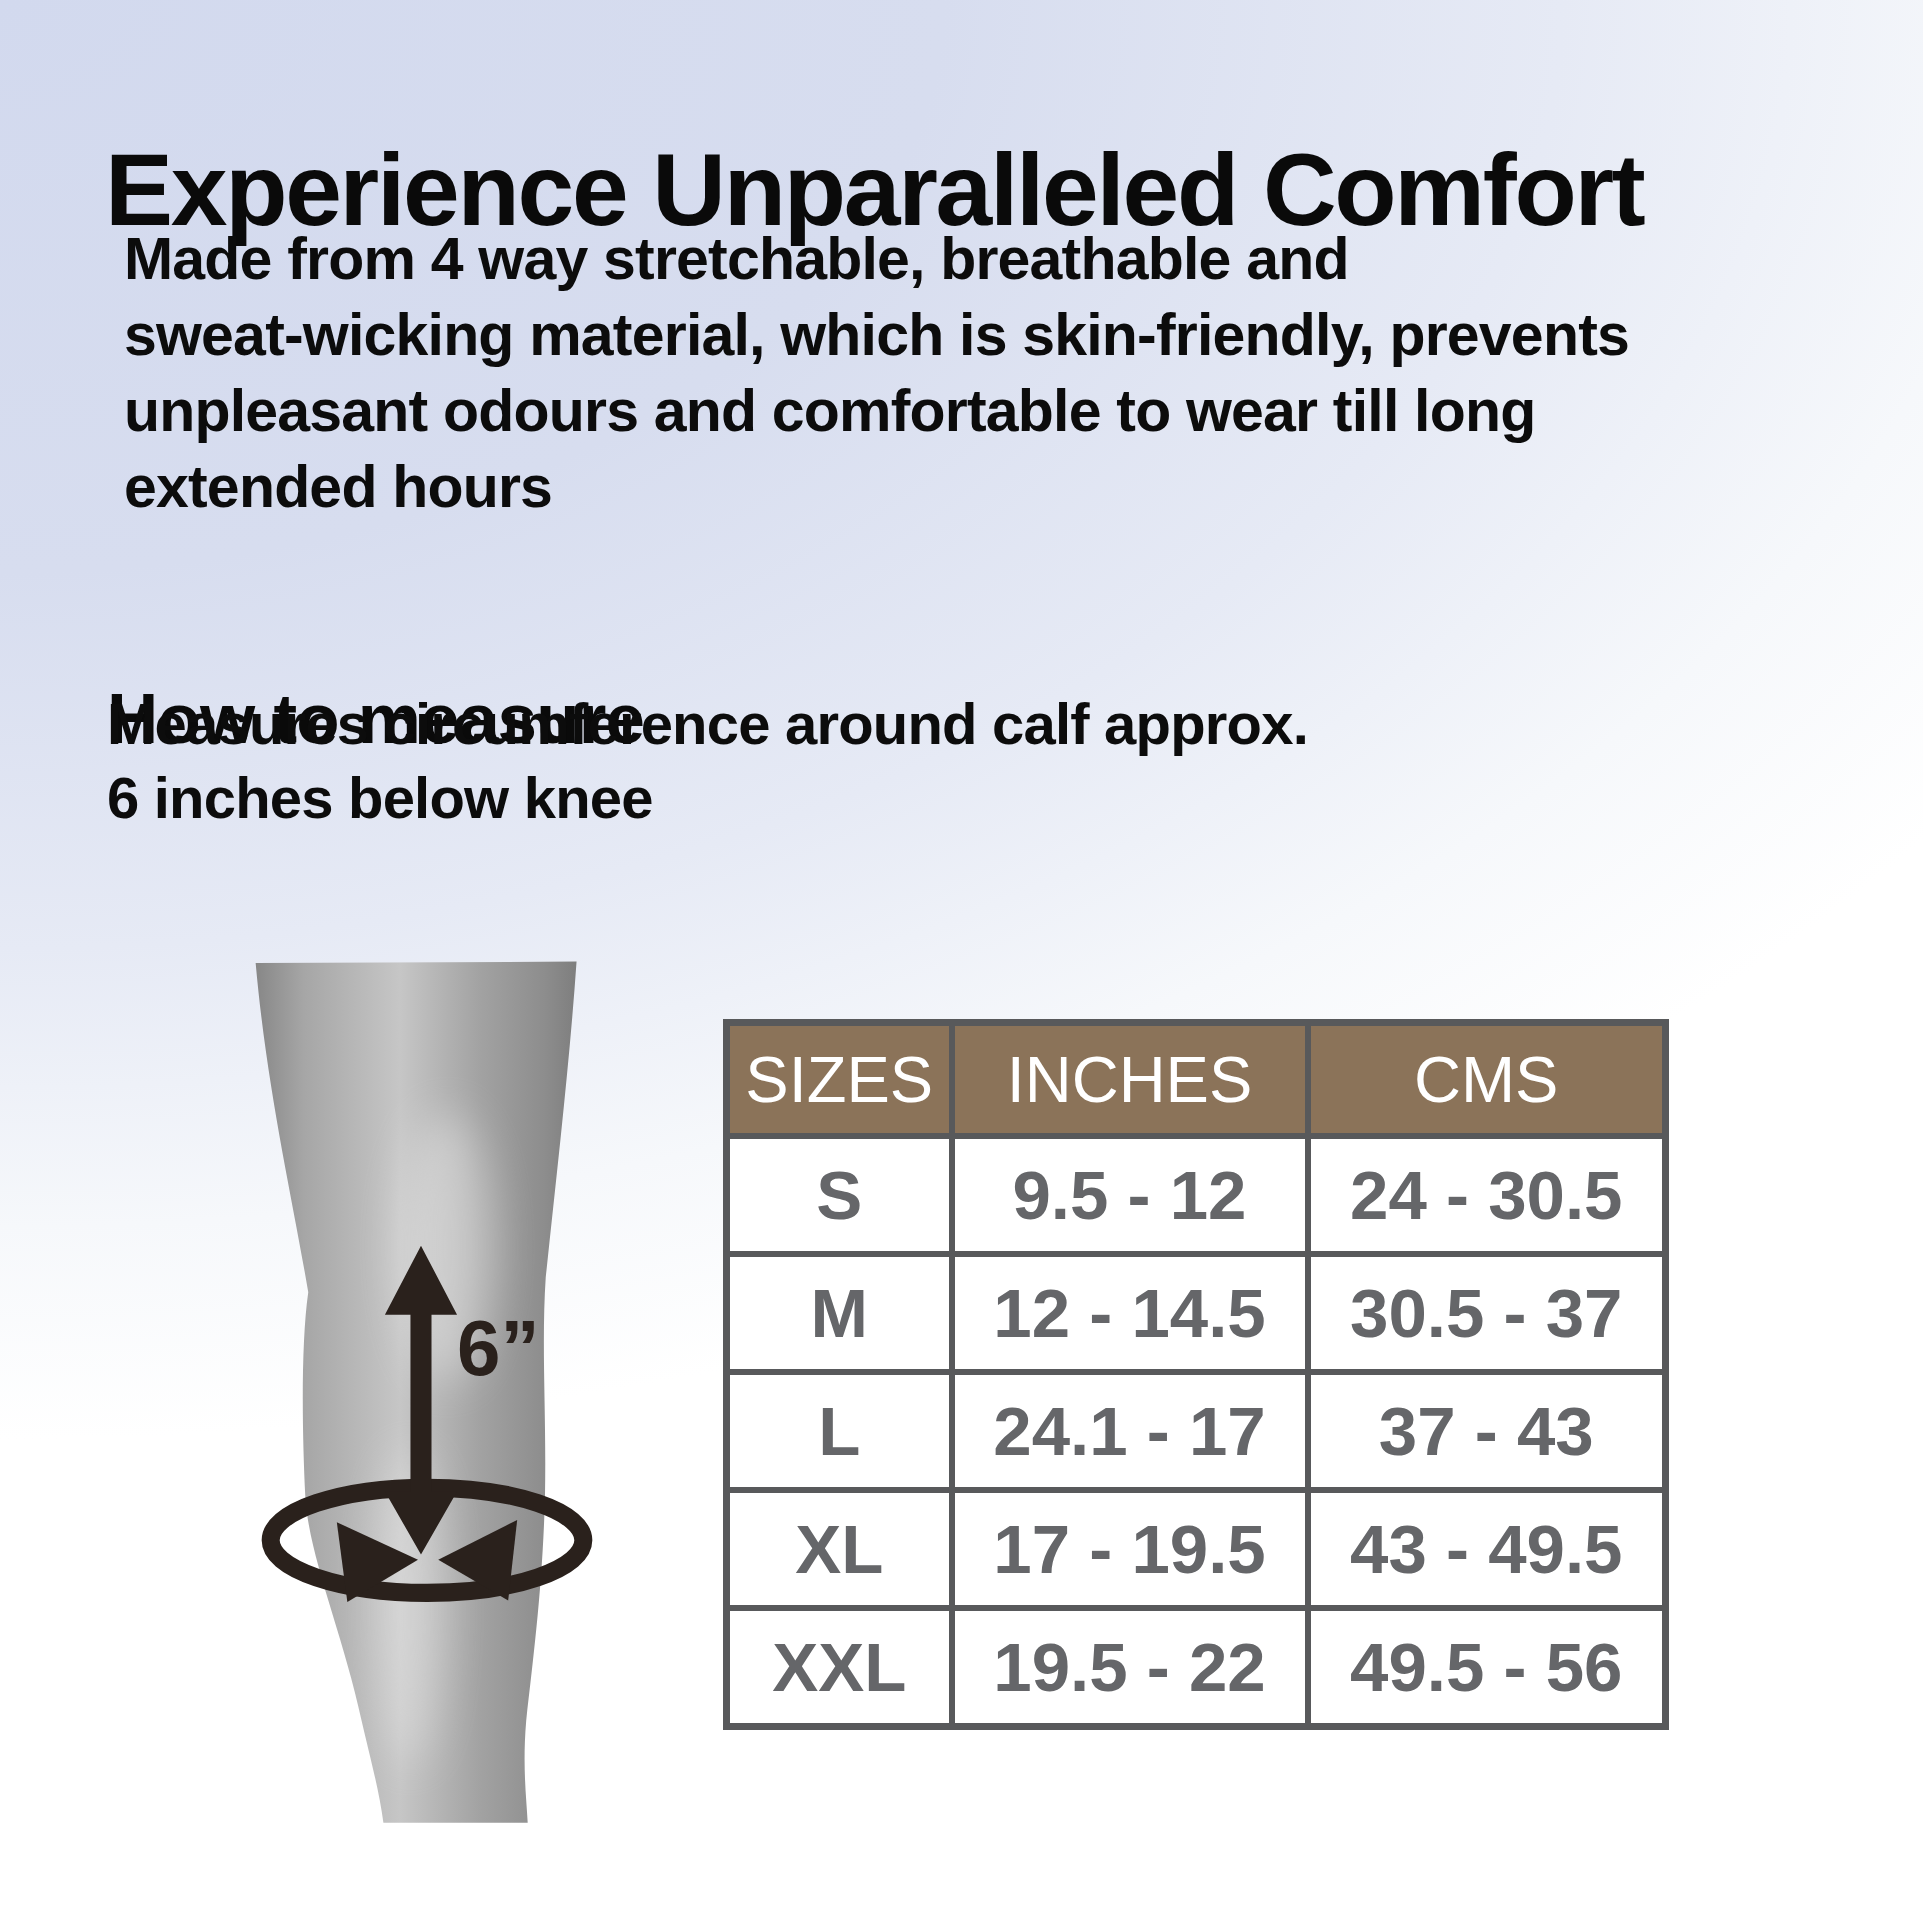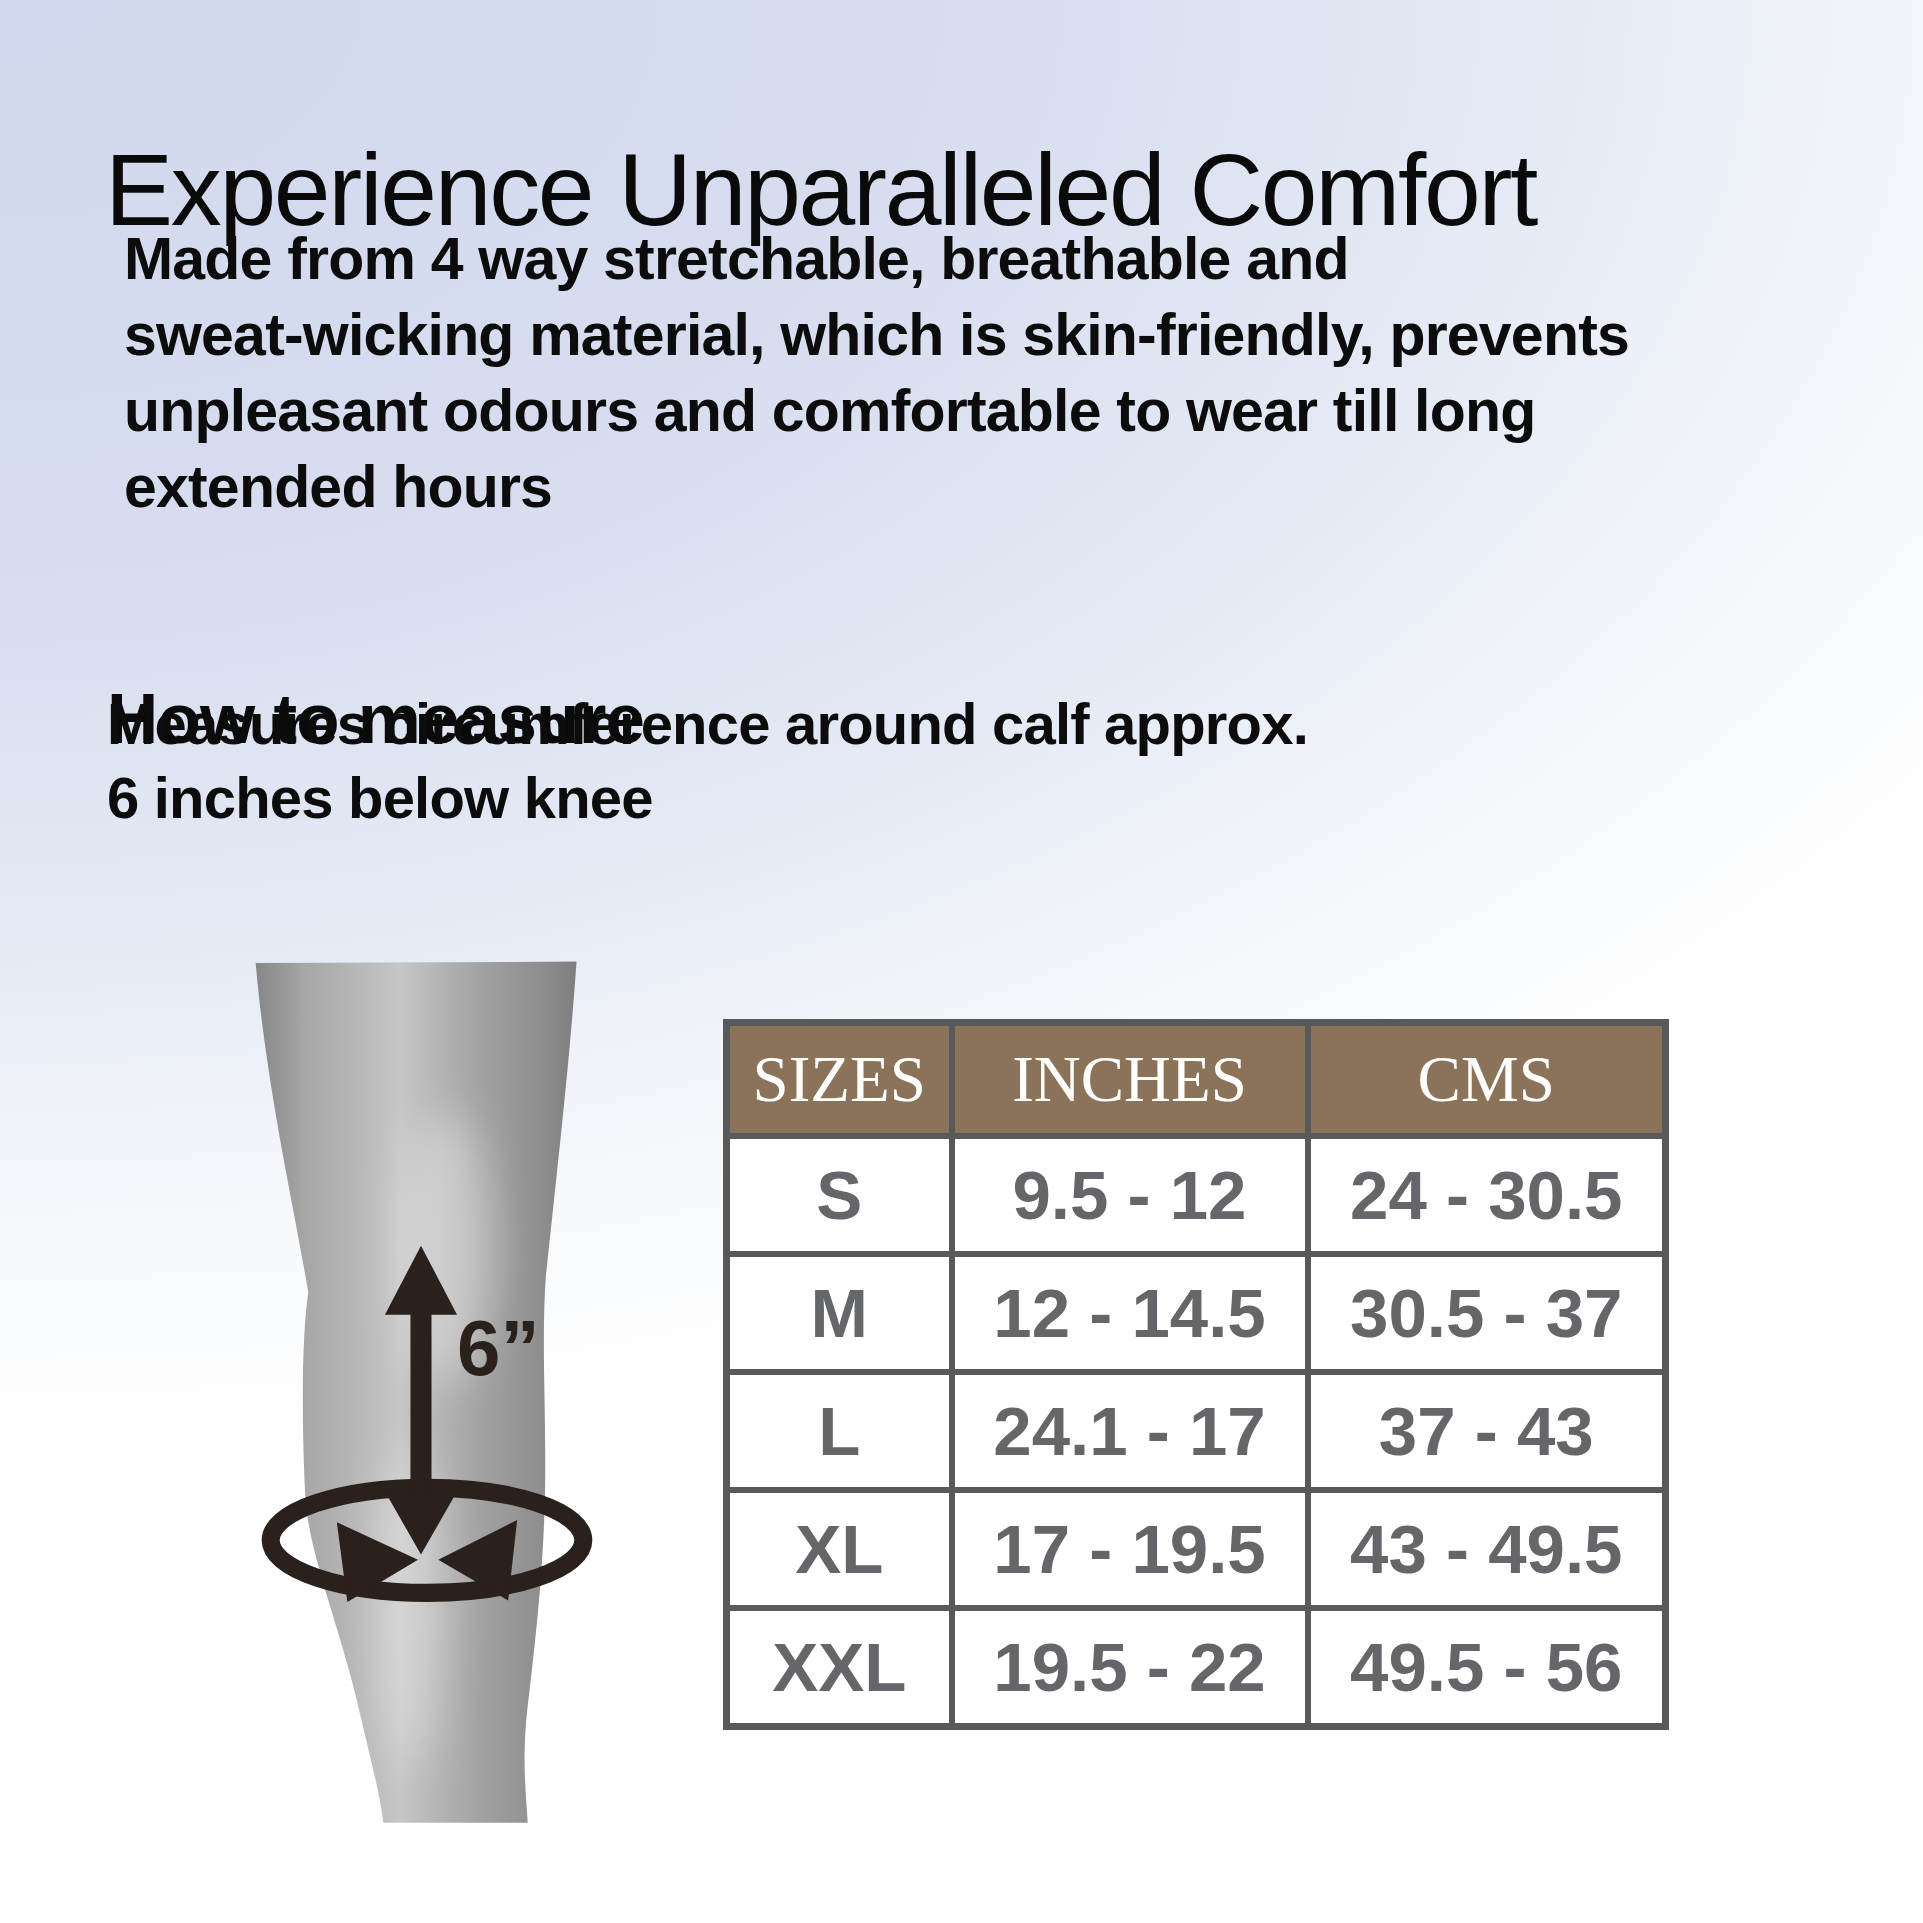--- a/index.html
+++ b/index.html
@@ -8,21 +8,21 @@
     position:relative;width:1924px;height:1924px;
     background:
       radial-gradient(140% 85% at 0% 0%,
         #d2d9ee 0%, #d7ddef 35%, #e6eaf5 58%, #f6f8fb 75%, #ffffff 88%),
       #ffffff;
     font-family:"Liberation Sans", sans-serif;
     color:#0a0a0a;
   }
   .page-title{
     position:absolute;left:105px;top:71px;
-    font-size:102px;font-weight:normal;line-height:1;letter-spacing:-2.3px;
+    font-size:102px;font-weight:bold;line-height:1;letter-spacing:-2.3px;
     white-space:nowrap;color:#0a0a0a;
   }
   .description{
     position:absolute;left:124px;top:221px;
     font-size:59px;font-weight:bold;line-height:76px;letter-spacing:-0.8px;
     color:#0c0c0c;white-space:nowrap;
   }
   .section-heading{
     position:absolute;left:107px;top:624px;
     font-size:71px;font-weight:bold;line-height:1;letter-spacing:-0.8px;
@@ -41,21 +41,21 @@
     border-collapse:collapse;table-layout:fixed;
     background:#ffffff;
   }
   .size-table, .size-table th, .size-table td{
     border:6px solid #58595b;
   }
   .size-table{border-width:7.5px;}
   .size-table th{
     background:#8b7359;color:#ffffff;
     font-size:65px;font-weight:normal;height:105px;
-    text-align:center;vertical-align:middle;letter-spacing:0px;font-family:Liberation Serif, serif;
+    text-align:center;vertical-align:middle;letter-spacing:0px;
   }
   .size-table td{
     color:#656669;background:#ffffff;
     font-size:69px;font-weight:bold;height:110px;
     text-align:center;vertical-align:middle;
   }
 </style>
 </head>
 <body>
 

